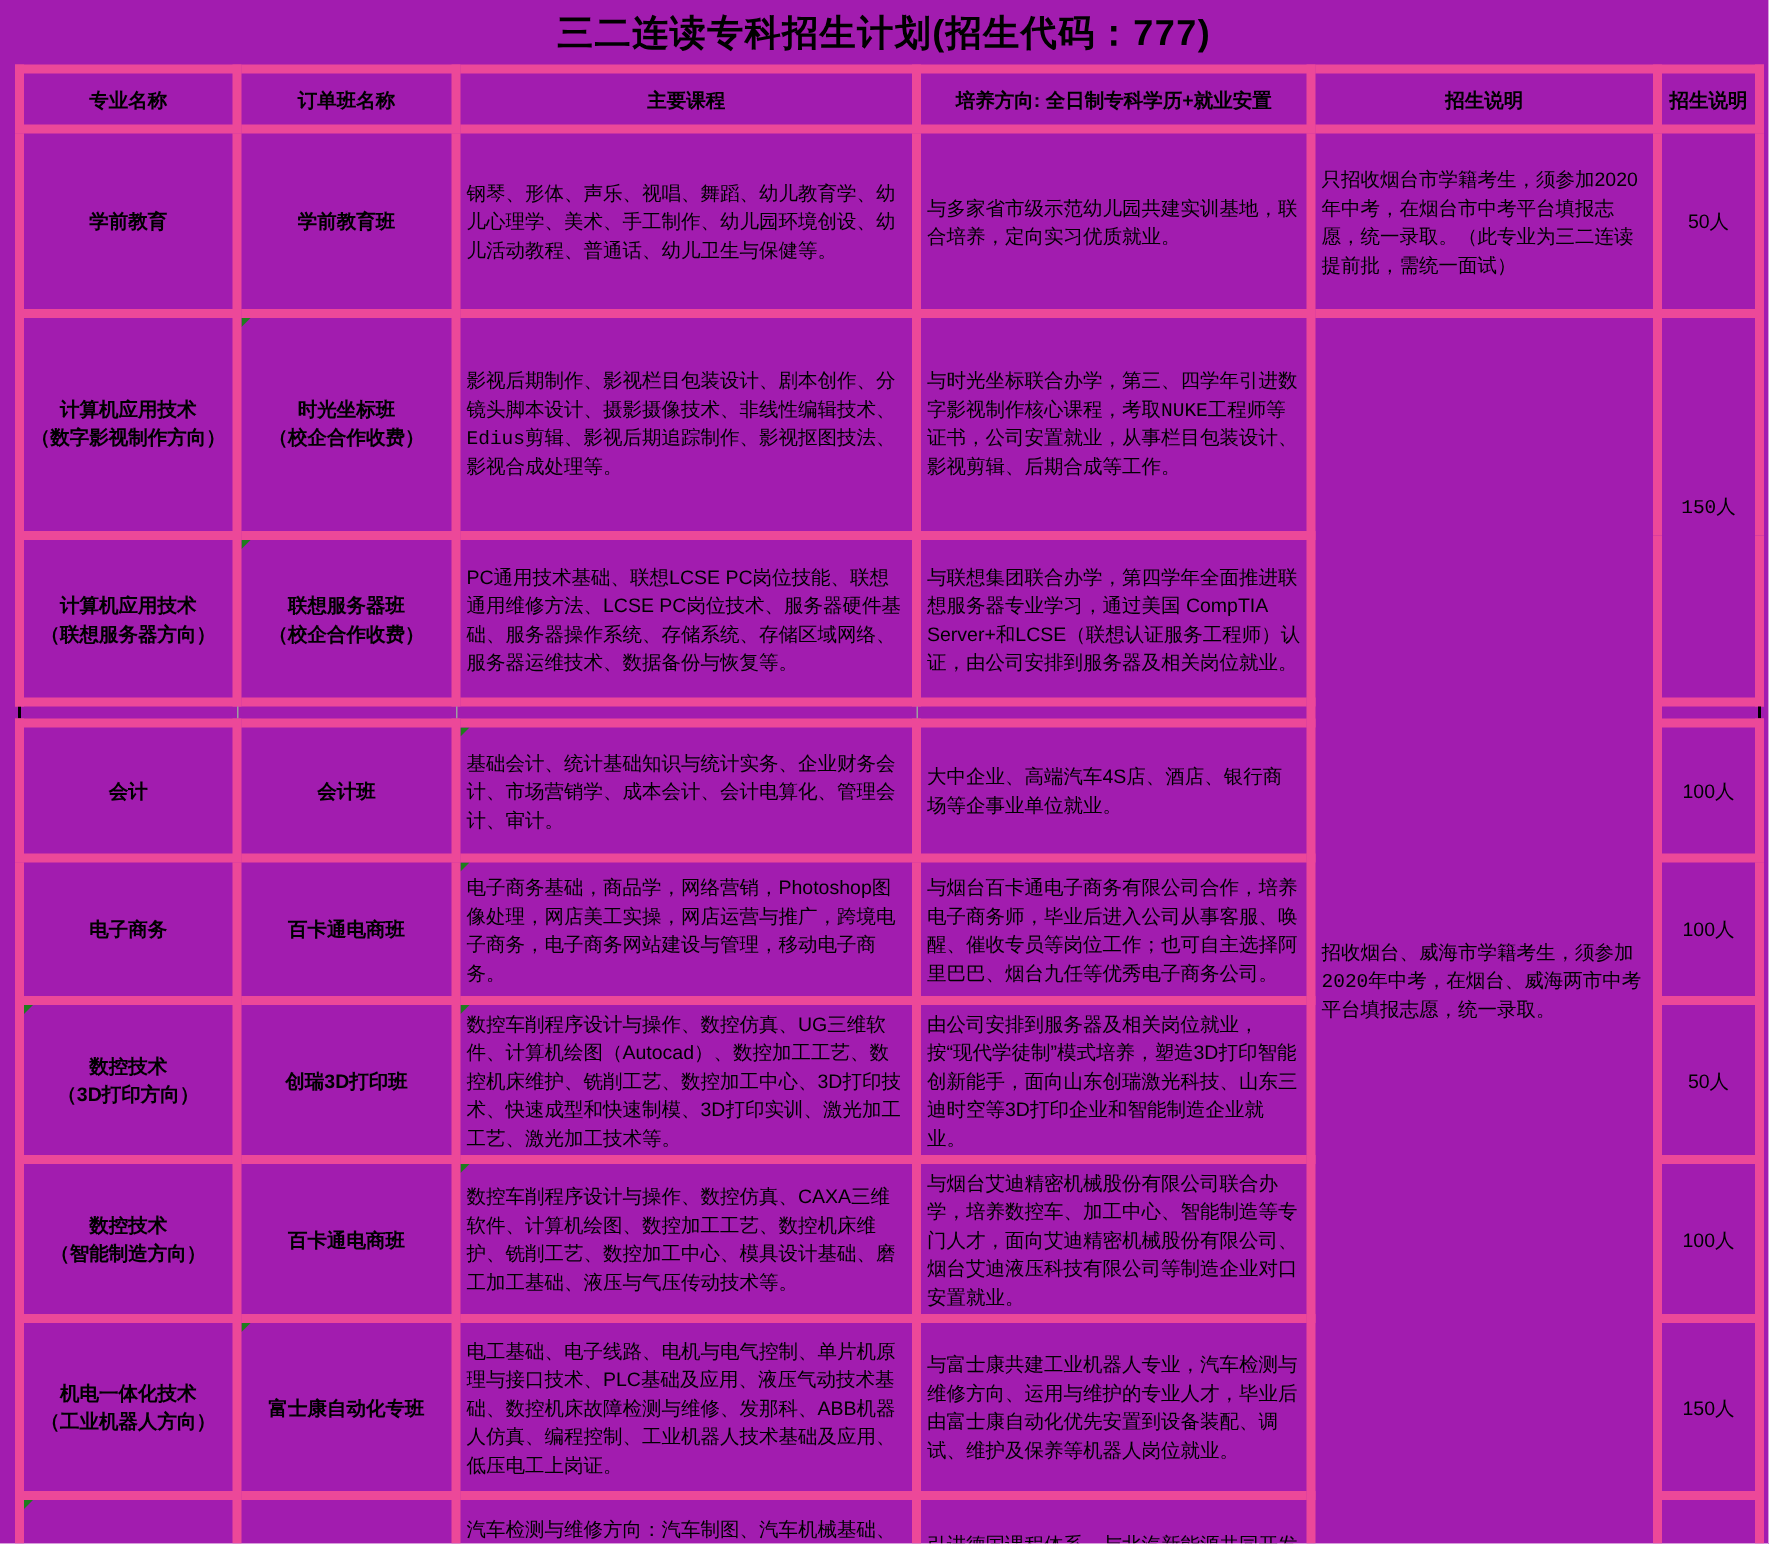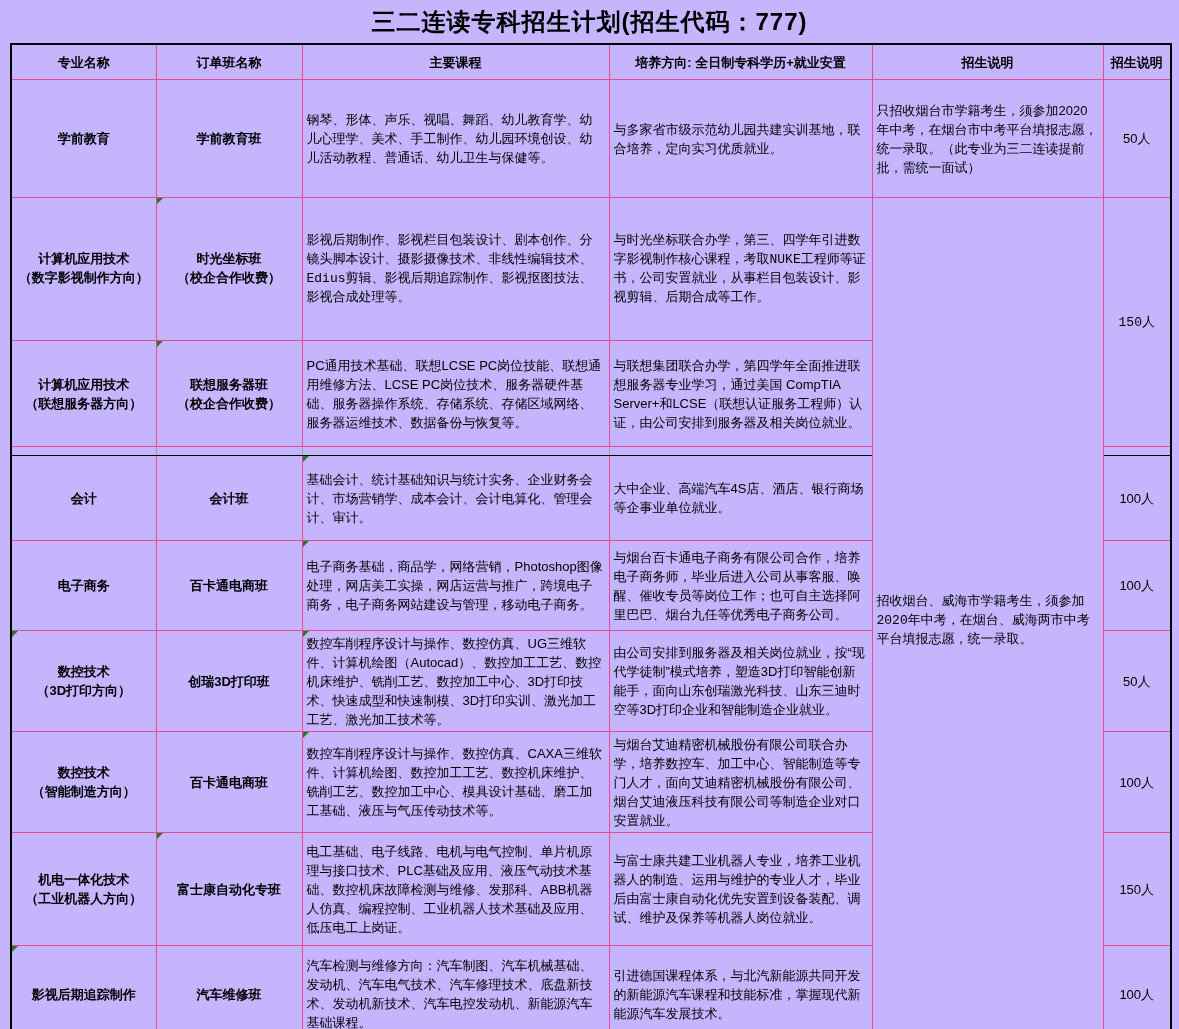--- a/index.html
+++ b/index.html
@@ -1,38 +1,38 @@
 <!DOCTYPE html>
 <html><head>
 <meta charset="utf-8">
 <style>
   html,body{margin:0;padding:0;background:#fff;}
   .page{
     position:relative;
     width:1179px;height:1029px;
-    background:#c4b5fd;
+    background:#a21caf;
     font-family:"Liberation Sans","DejaVu Sans",sans-serif;
     color:#000;
     overflow:hidden;
   }
   .title{
     height:43px;
     display:flex;align-items:center;justify-content:center;
     font-size:24px;font-weight:bold;
     letter-spacing:1px;
   }
   table.grid{
     margin-left:10px;
     width:1160px;
     border-collapse:collapse;
     table-layout:fixed;
     border:2px solid #000;
   }
   table.grid th, table.grid td{
-    border:1px solid #ec4899;
+    border:6px solid #ec4899;
     padding:2px 4px;
     vertical-align:middle;
     font-size:13px;
     line-height:19px;
     overflow:hidden;
   }
   th{font-size:14px;font-weight:bold;text-align:center;height:30px;}
   th.th-left{text-align:center;padding-left:3px;}
   td.c-major, td.c-class{
     text-align:center;
@@ -159,21 +159,21 @@
         <td class="c-class">百卡通电商班</td>
         <td class="c-courses rel"><span class="tri"></span><span>数控车削程序设计与操作、数控仿真、CAXA三维软件、计算机绘图、数控加工工艺、数控机床维护、铣削工艺、数控加工中心、模具设计基础、磨工加工基础、液压与气压传动技术等。</span></td>
         <td class="c-dir">与烟台艾迪精密机械股份有限公司联合办学，培养数控车、加工中心、智能制造等专门人才，面向艾迪精密机械股份有限公司、烟台艾迪液压科技有限公司等制造企业对口安置就业。</td>
         <td class="c-count">100人</td>
       </tr>
       <tr class="r8">
         <td class="c-major">机电一体化技术
 （工业机器人方向）</td>
         <td class="c-class rel"><span class="tri"></span><span>富士康自动化专班</span></td>
         <td class="c-courses">电工基础、电子线路、电机与电气控制、单片机原理与接口技术、PLC基础及应用、液压气动技术基础、数控机床故障检测与维修、发那科、ABB机器人仿真、编程控制、工业机器人技术基础及应用、低压电工上岗证。</td>
-        <td class="c-dir">与富士康共建工业机器人专业，培养工业机器人的制造、运用与维护的专业人才，毕业后由富士康自动化优先安置到设备装配、调试、维护及保养等机器人岗位就业。</td>
+        <td class="c-dir">与富士康共建工业机器人专业，汽车检测与维修方向、运用与维护的专业人才，毕业后由富士康自动化优先安置到设备装配、调试、维护及保养等机器人岗位就业。</td>
         <td class="c-count">150人</td>
       </tr>
       <tr class="r9">
         <td class="c-major rel"><span class="tri"></span><span>影视后期追踪制作</span></td>
         <td class="c-class">汽车维修班</td>
         <td class="c-courses">汽车检测与维修方向：汽车制图、汽车机械基础、发动机、汽车电气技术、汽车修理技术、底盘新技术、发动机新技术、汽车电控发动机、新能源汽车基础课程。</td>
         <td class="c-dir">引进德国课程体系，与北汽新能源共同开发的新能源汽车课程和技能标准，掌握现代新能源汽车发展技术。</td>
         <td class="c-count">100人</td>
       </tr>
     </tbody>

